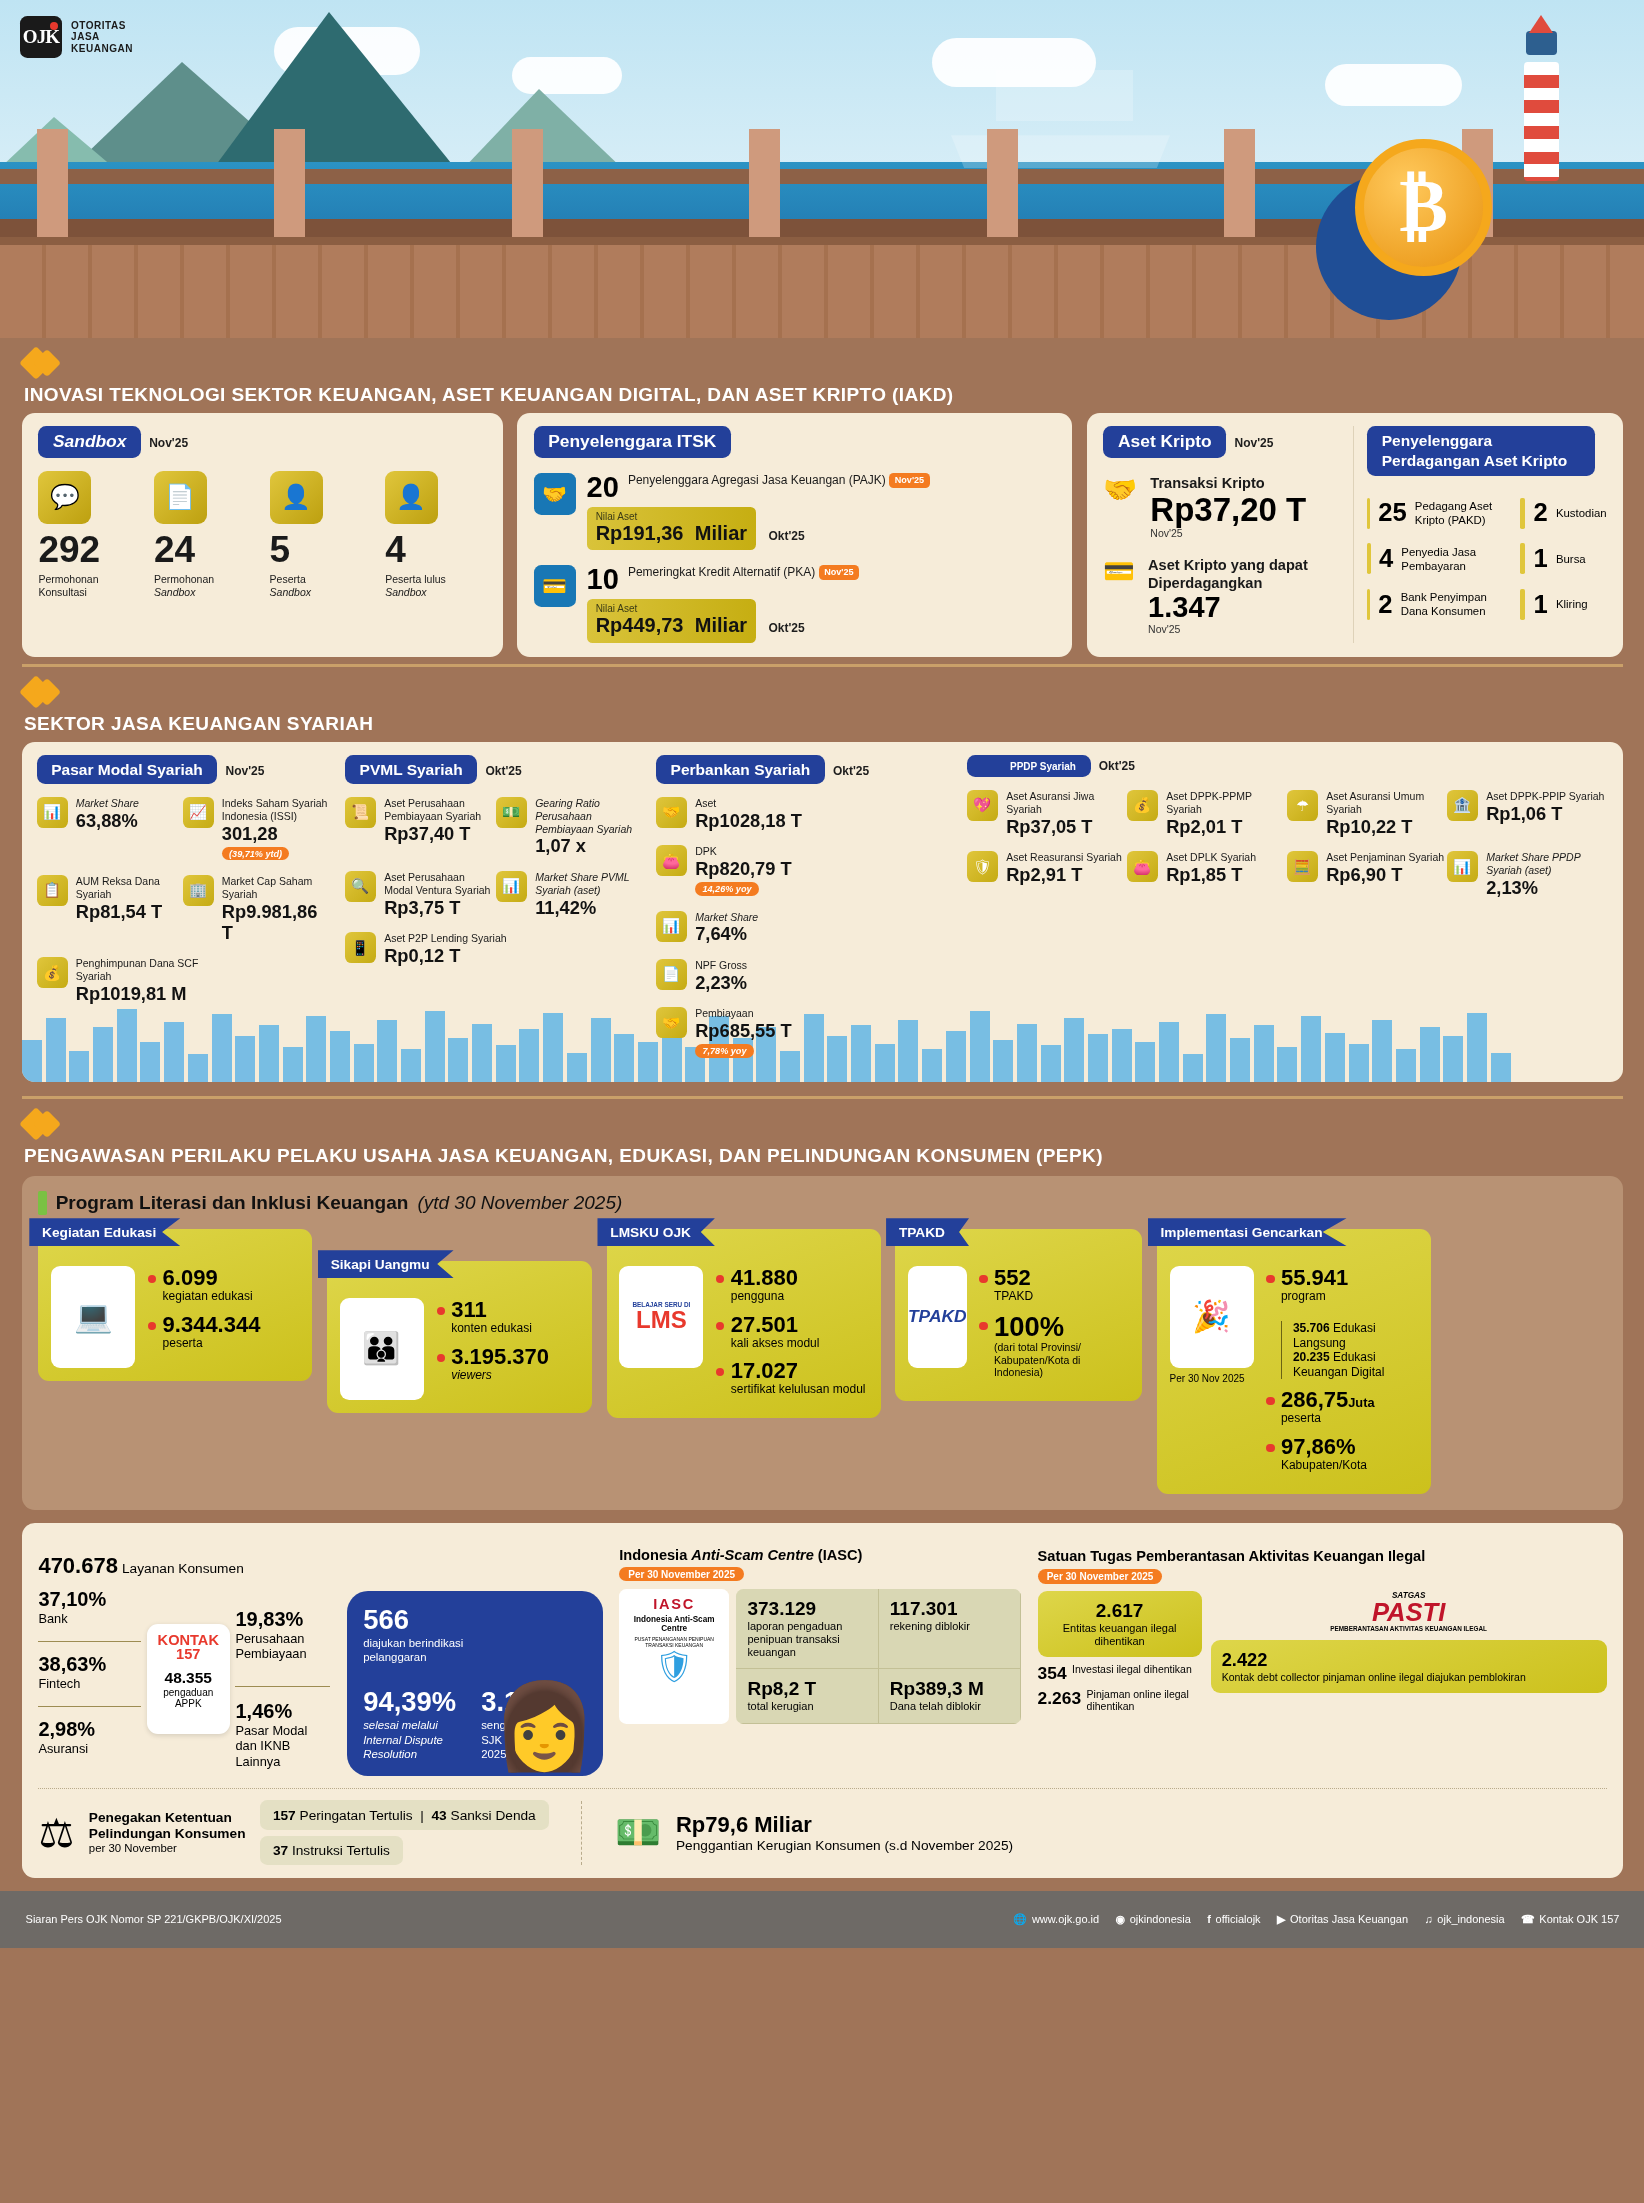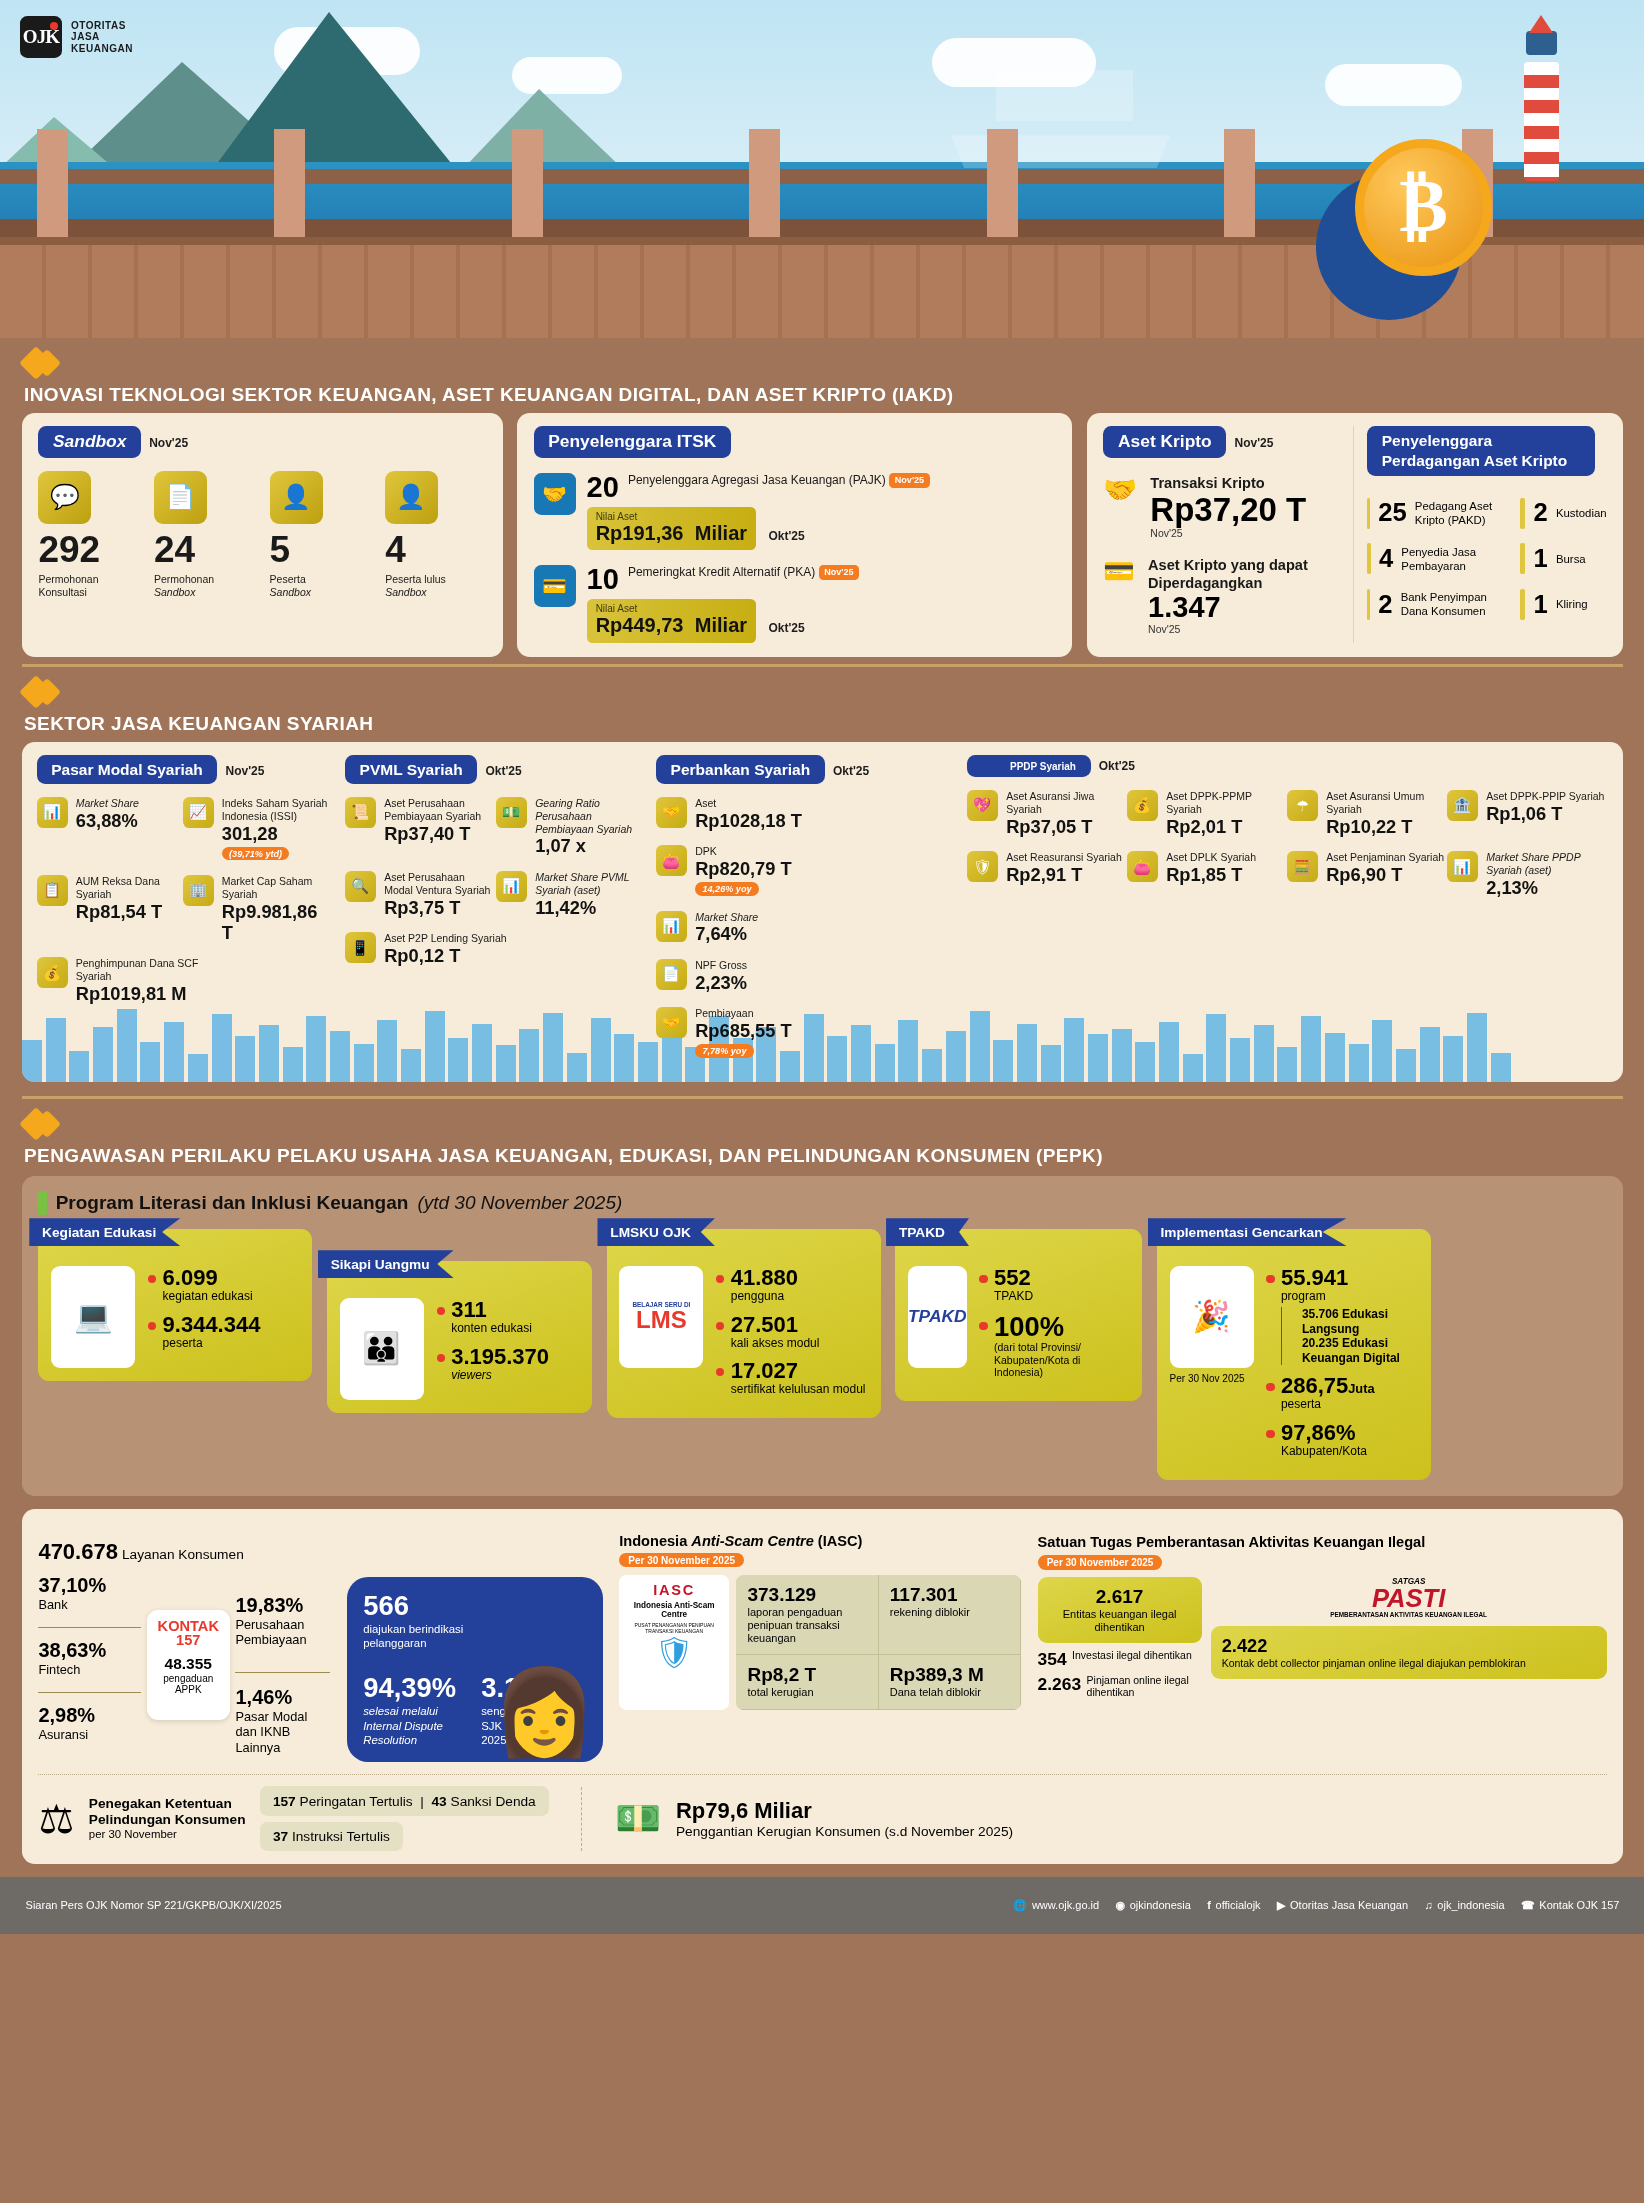--- a/index.html
+++ b/index.html
@@ -712,21 +712,21 @@
         <div>
           <div class="edu-img">🎉</div>
           <div style="font-size:10px;margin-top:4.6px;">Per 30 Nov 2025</div>
         </div>
         <div>
           <div class="bullet">
                 <div class="dot"></div>
                 <div>
             <div class="b-num">55.941</div>
             <div class="b-lbl">program</div>
-            <div style="border-left:1.8px solid #6b6413;padding-left:20px;margin-top:4px;font-weight:bold;">
+            <div style="border-left:1.8px solid #6b6413;padding-left:11px;margin-top:18px;">
               <div class="b-lbl"><b>35.706</b> <span>Edukasi Langsung</span></div>
               <div class="b-lbl"><b>20.235</b> <span>Edukasi Keuangan Digital</span></div>
             </div>
                 </div>
               </div>
           <div class="bullet">
                 <div class="dot"></div>
                 <div>
                   <div class="b-num"><span>286,75</span><span style="font-size:12.8px;">Juta</span></div>
                   <div class="b-lbl">peserta</div>

